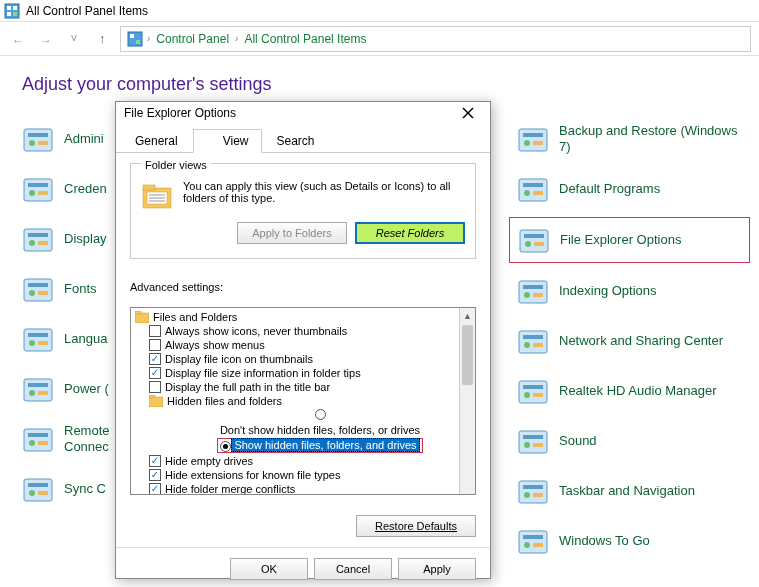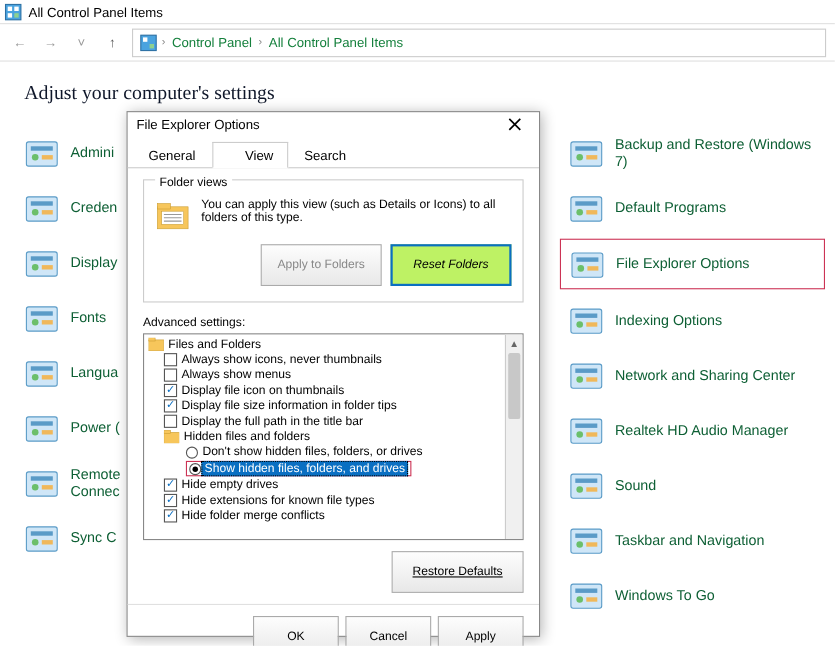--- a/index.html
+++ b/index.html
@@ -14,21 +14,21 @@
   .nav { height: 34px; display: flex; align-items: center; padding: 0 8px; border-bottom: 1px solid #e0e0e0; gap: 8px; }
   .nav .arrow { width: 20px; height: 20px; display: flex; align-items: center; justify-content: center; color: #999; }
   .nav .up { color: #555; }
   .nav .addr { flex: 1; display: flex; align-items: center; gap: 4px; padding: 0 6px; height: 26px; border: 1px solid #ccc; }
   .nav .addr .cp-icon-sm { width: 16px; height: 16px; }
   .nav .addr .crumb { color: #15803d; padding: 0 2px; }
   .nav .addr .chev { color: #888; font-size: 10px; }
 
   
   .main { padding: 18px 10px 0 22px; }
-  .heading { font-size: 18px; color: #0f172a; margin-bottom: 28px; font-family: Liberation Serif, serif; }
+  .heading { font-size: 18px; color: #4c1d95; margin-bottom: 28px; }
 
   .grid { display: flex; gap: 0; }
   .col { display: flex; flex-direction: column; gap: 18px; }
   .col.left { width: 150px; }
   .col.right { margin-left: 345px; width: 225px; }
 
   .item { display: flex; align-items: center; gap: 10px; cursor: pointer; }
   .item .ic { width: 32px; height: 32px; flex-shrink: 0; display: flex; align-items: center; justify-content: center; }
   .item .lbl { color: #0d5f34; font-size: 13px; line-height: 1.2; }
   .item.boxed { border: 1px solid #cc3355; padding: 6px 8px; margin: -6px -8px; }
@@ -37,42 +37,42 @@
   .dialog { position: absolute; left: 115px; top: 101px; width: 376px; height: 478px; background: #fff; border: 1px solid #888; box-shadow: 2px 2px 12px rgba(0,0,0,0.3); display: flex; flex-direction: column; }
   .dlg-title { height: 28px; display: flex; align-items: center; justify-content: space-between; padding: 0 8px; }
   .dlg-title span { font-size: 12px; }
   .dlg-close { width: 28px; height: 22px; display: flex; align-items: center; justify-content: center; cursor: pointer; }
 
   .tabs { display: flex; border-bottom: 1px solid #ccc; padding: 0 6px; margin-top: 4px; }
   .tab { padding: 4px 12px; border: 1px solid #ccc; border-bottom: none; background: #f4f4f4; margin-right: 2px; position: relative; top: 1px; cursor: pointer; font-size: 12px; }
   .tab.active { background: #fff; border-bottom: 1px solid #fff; padding-left: 29px; }
   .tab:not(.active) { border-color: transparent; background: transparent; }
 
-  .tabbody { padding: 10px 14px; flex: 1; display: flex; flex-direction: column; }
+  .tabbody { padding: 10px 14px; flex: 1; display: flex; flex-direction: column; gap: 10px; }
 
   .fieldset { border: 1px solid #ccc; padding: 8px 10px 14px; margin-bottom: 12px; }
   .fieldset .legend { font-size: 11px; background: #fff; position: relative; top: -14px; padding: 0 4px; display: inline-block; }
   .fv-row { display: flex; gap: 10px; margin-top: -6px; }
   .fv-ic { width: 32px; height: 32px; flex-shrink: 0; }
   .fv-txt { font-size: 11px; flex: 1; }
   .fv-btns { display: flex; gap: 8px; justify-content: flex-end; margin-top: 10px; }
-  .btn { min-width: 110px; height: 38px; border: 1px solid #aaa; background: linear-gradient(#fdfdfd,#e8e8e8); font-size: 11px; cursor: pointer; }
+  .btn { min-width: 110px; height: 22px; border: 1px solid #aaa; background: linear-gradient(#fdfdfd,#e8e8e8); font-size: 11px; cursor: pointer; }
   .btn.disabled { color: #888; }
   .btn.outline { border: 2px solid #0a6fc2; background: #bef264; font-style: italic; }
 
   .adv-label { font-size: 11px; margin-bottom: 4px; }
   .tree { border: 1px solid #888; height: 188px; overflow: hidden; position: relative; background: #fff; }
   .tree-inner { padding: 2px 4px; font-size: 11px; }
   .tree .scroll { position: absolute; right: 0; top: 0; bottom: 0; width: 16px; background: #f0f0f0; border-left: 1px solid #ccc; }
   .tree .scroll .arrow-s { height: 16px; display:flex; align-items:center; justify-content:center; color:#666; font-size:9px; }
   .tree .scroll .thumb { height: 60px; background: #c8c8c8; margin: 1px 2px; border-radius: 2px; }
 
   .node { display: flex; align-items: center; gap: 4px; padding: 1px 0; }
   .node.d1 { padding-left: 14px; }
-  .node.d2 { padding-left: 34px; }
+  .node.d2 { padding-left: 34px; flex-direction: column; }
   .chk { width: 12px; height: 12px; border: 1px solid #555; display: inline-flex; align-items: center; justify-content: center; flex-shrink: 0; }
   .chk.checked::after { content: "✓"; font-size: 10px; line-height: 10px; color: #0a6fc2; }
   .radio { width: 11px; height: 11px; border: 1px solid #555; border-radius: 50%; display: inline-flex; align-items: center; justify-content: center; flex-shrink: 0; }
   .radio.sel::after { content: ""; width: 5px; height: 5px; background: #000; border-radius: 50%; }
   .sel-row { display: inline-block; border: 1px solid #cc3355; padding: 0 2px; }
   .sel-row .hl { background: #0a6fc2; color: #fff; padding: 0 2px; border: 1px dotted #000; }
 
   .restore-row { display: flex; justify-content: flex-end; margin-top: 10px; text-decoration: underline; }
   .dlg-btns { display: flex; justify-content: flex-end; gap: 6px; padding: 10px 14px; border-top: 1px solid #e0e0e0; }
   .dlg-btns .btn { min-width: 78px; }

